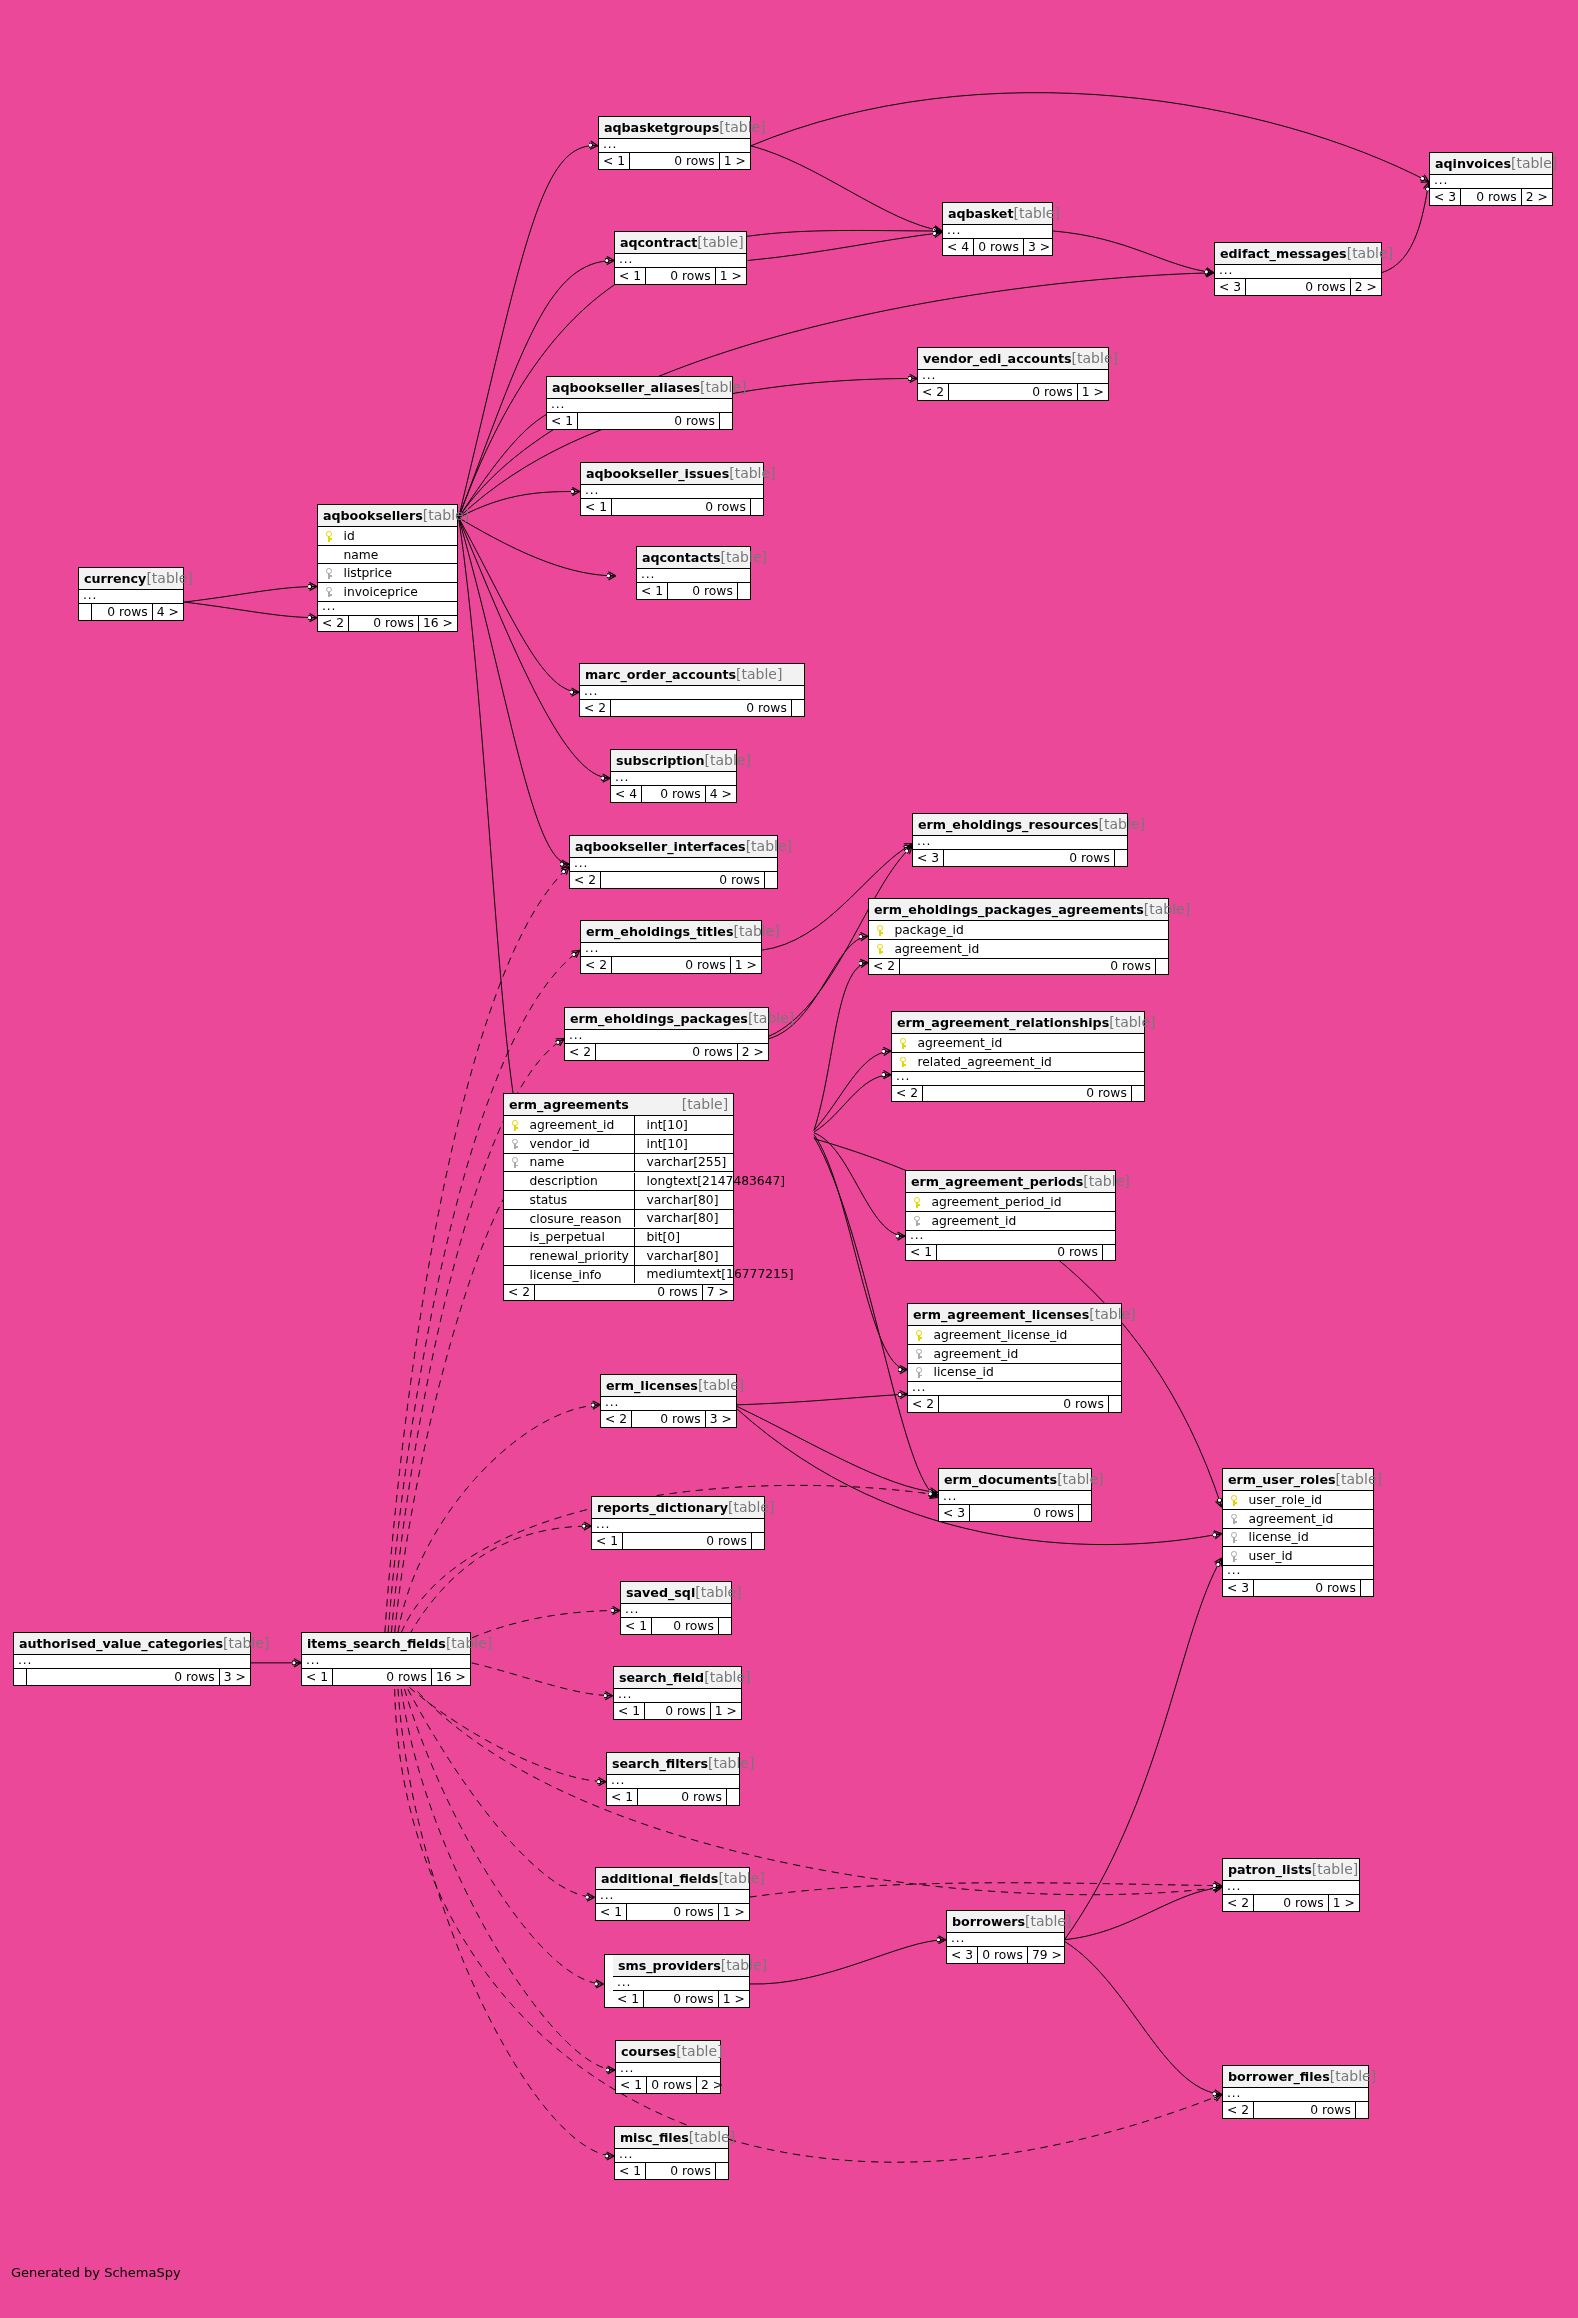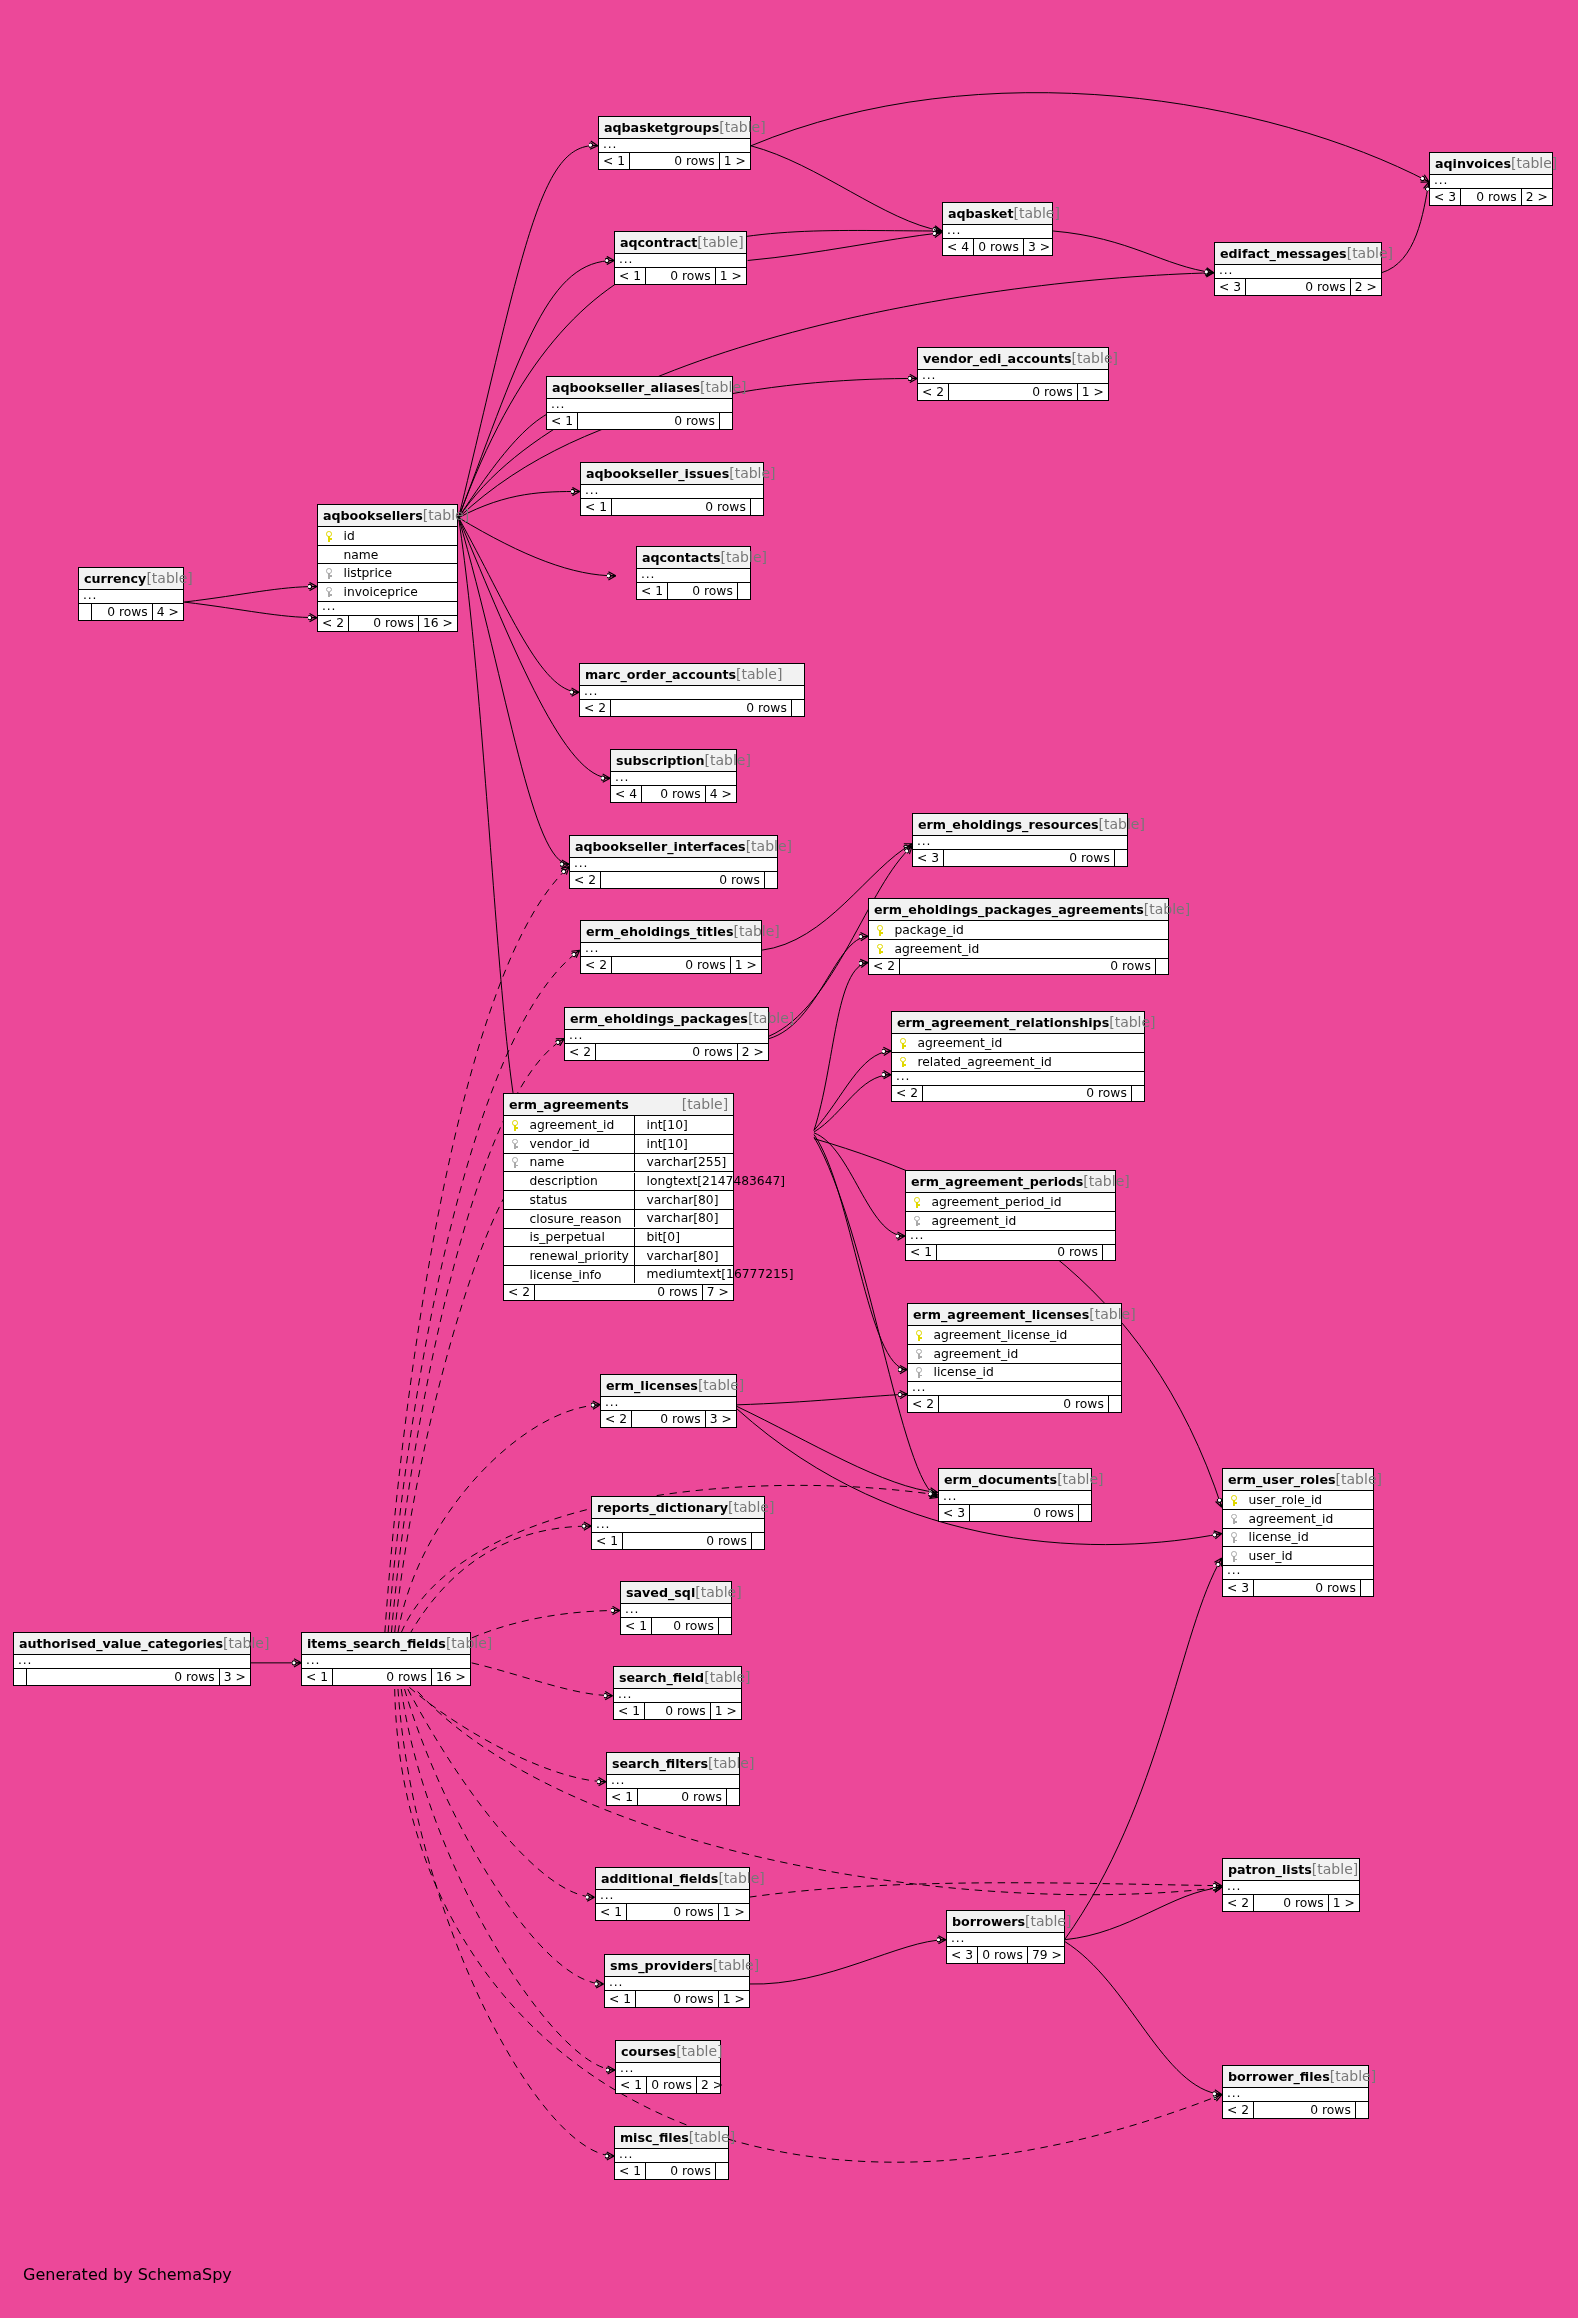--- a/index.html
+++ b/index.html
@@ -39,21 +39,21 @@
   .foot .a.blank,.foot .c.blank{color:transparent;}
 
   .keyicon{display:inline-block;width:5.7px;height:10.6px;position:relative;vertical-align:middle;}
   .keyicon .bow{position:absolute;left:0;top:0;width:5.7px;height:5.7px;border-radius:50%;
                 border:1.6px solid currentColor;box-sizing:border-box;}
   .keyicon .shaft{position:absolute;left:2px;top:4.9px;width:1.6px;height:5.7px;background:currentColor;}
   .keyicon .tooth{position:absolute;left:2px;top:7.4px;width:3.3px;height:1.6px;background:currentColor;}
   .key-pk{color:#e0d800;}
   .key-fk{color:#aaaaaa;}
 
-  .credit{position:absolute;left:23px;top:2265px;font-size:16px;color:#000;}
+  .credit{position:absolute;left:11px;top:2265px;font-size:13px;color:#000;}
 </style>
 </head>
 <body>
 
 <div id="canvas">
 
   <svg id="edges" viewBox="0 0 1927 2831" preserveAspectRatio="none">
       <defs>
         <marker id="crowfoot" markerWidth="12" markerHeight="12" refX="11" refY="6" orient="auto" markerUnits="userSpaceOnUse">
           <path d="M11,6 L2,1 M11,6 L2,11 M11,6 L2,6" stroke="#000" stroke-width="1.4" fill="none"></path>
@@ -647,21 +647,21 @@
           <span class="nm">borrowers</span>
           <span class="tg">[table]</span>
         </div>
         <div class="ellip"><span>...</span></div>
         <div class="foot">
           <div class="a">&lt; 3</div>
           <div class="b">0 rows</div>
           <div class="c">79 &gt;</div>
         </div>
       </div>
-      <div class="tbl" style="left: 604px; top: 1954px; width: 146px;">
+      <div class="tbl" style="left: 604px; top: 1954px; width: 146px; padding-left: 8px;">
         <div class="hdr">
           <span class="nm">sms_providers</span>
           <span class="tg">[table]</span>
         </div>
         <div class="ellip"><span>...</span></div>
         <div class="foot">
           <div class="a">&lt; 1</div>
           <div class="b">0 rows</div>
           <div class="c">1 &gt;</div>
         </div>

